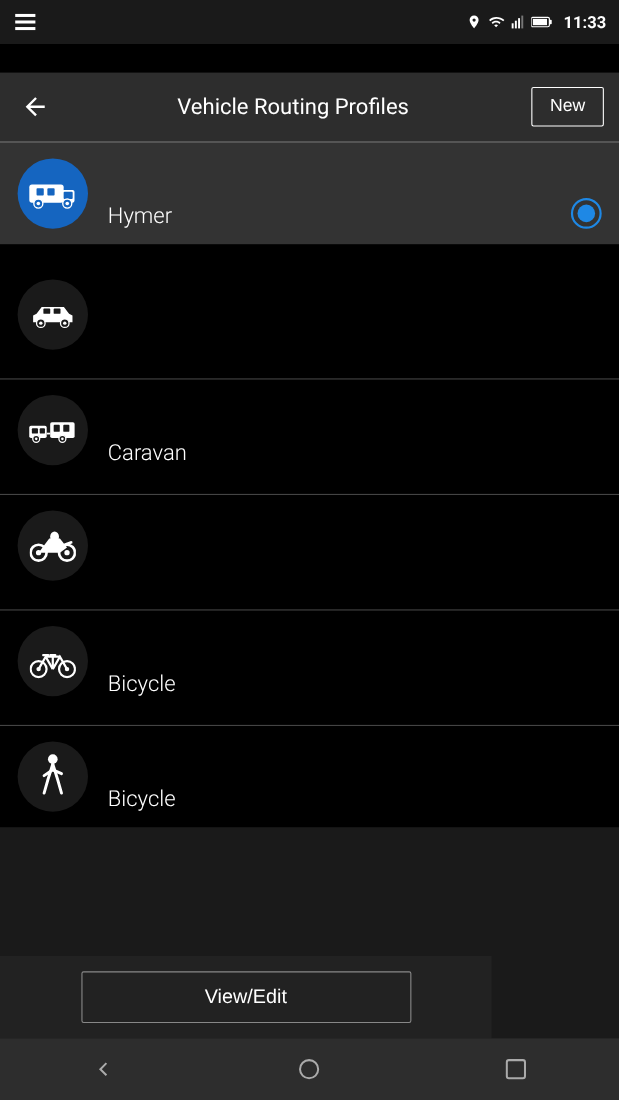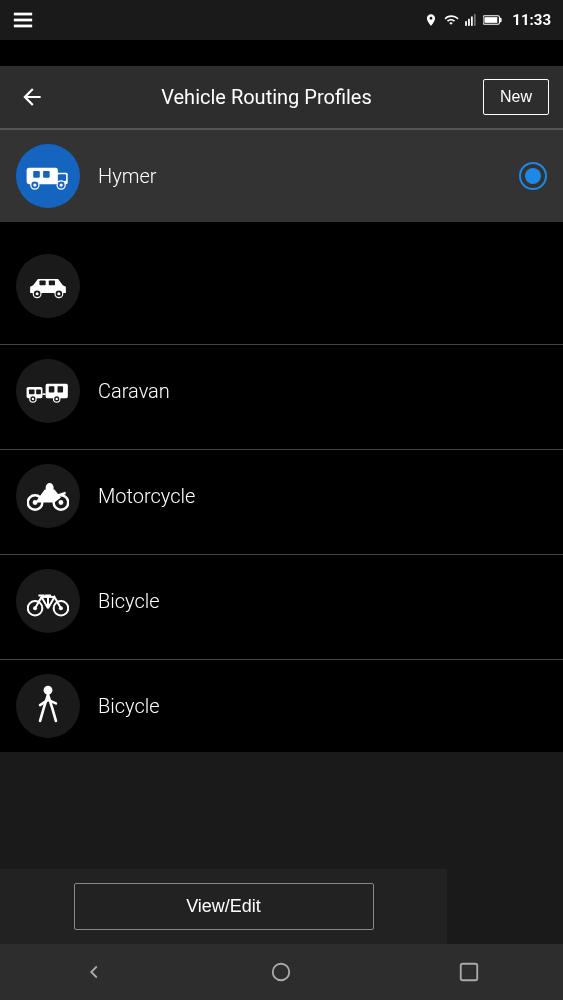--- a/index.html
+++ b/index.html
@@ -74,21 +74,21 @@
     
     .top-divider {
       width: 100%;
       height: 2px;
       background: #555;
     }
 
     
     .list-item {
       display: flex;
-      align-items: center;
+      align-items: flex-end;
       padding: 14px 16px;
       cursor: pointer;
       position: relative;
       min-height: 80px;
     }
     .list-item.selected {
       background: #333;
     }
     .list-item + .list-item {
       border-top: 1px solid #444;
@@ -308,21 +308,20 @@
       <circle cx="42" cy="26" r="3" fill="white"></circle>
 
       <path d="M10 26 L22 10 L34 10 L42 20 L34 26 Z" fill="white"></path>
 
       <ellipse cx="28" cy="8" rx="5" ry="6" fill="white"></ellipse>
       <path d="M24 14 L20 24 L36 22 L32 14 Z" fill="white"></path>
 
       <rect x="38" y="16" width="10" height="3" rx="1" transform="rotate(-20 38 16)"></rect>
     </svg>
   </div>
-  <span class="item-label">Motorcycle</span>
 </div>
 
 <div class="list-item">
   <div class="item-icon">
     <svg width="42" height="32" viewBox="0 0 52 38" fill="white">
       <circle cx="10" cy="28" r="9" fill="none" stroke="white" stroke-width="2.5"></circle>
       <circle cx="42" cy="28" r="9" fill="none" stroke="white" stroke-width="2.5"></circle>
       <circle cx="10" cy="28" r="2.5" fill="white"></circle>
       <circle cx="42" cy="28" r="2.5" fill="white"></circle>
 

